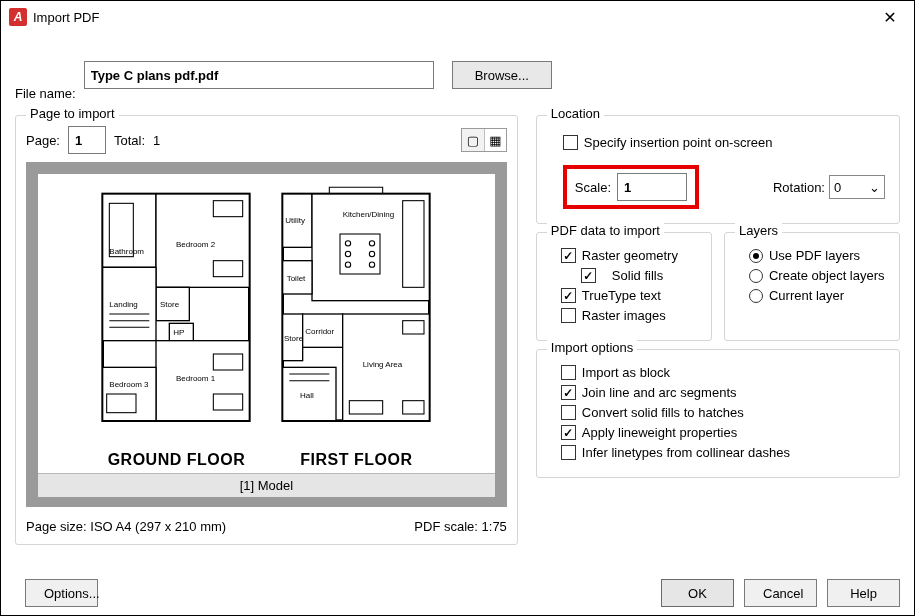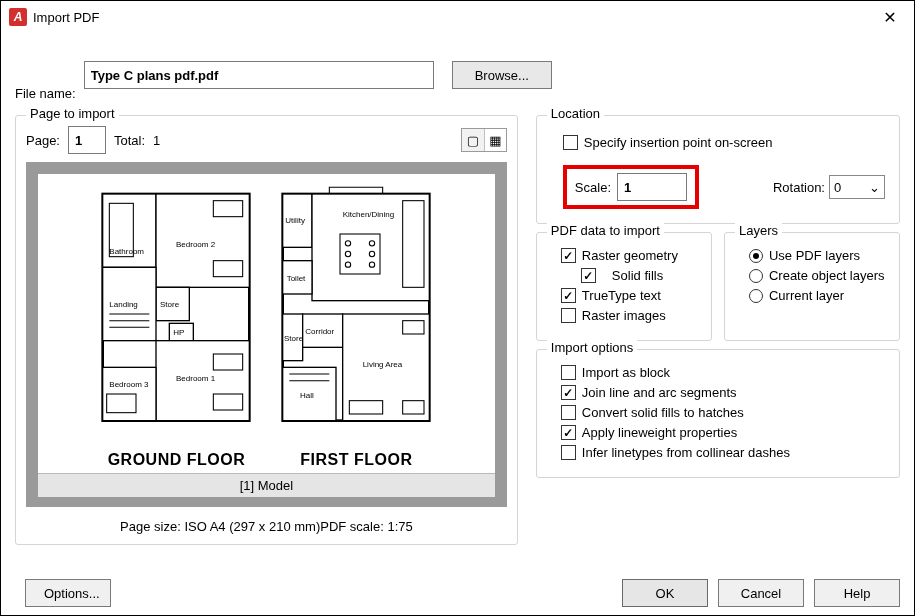--- a/index.html
+++ b/index.html
@@ -34,41 +34,41 @@
   .view-toggle .vt { width:22px; height:22px; display:flex; align-items:center; justify-content:center; border-left:1px solid #c0c0c0; cursor:pointer; background:#fff;}
   .view-toggle .vt:first-child { border-left:none; background:#f2f2f2; }
 
   .preview-frame { border:12px solid #9a9a9a; background:#fff; height:345px; display:flex; flex-direction:column; }
   .preview-inner { flex:1; background:#fff; display:flex; align-items:center; justify-content:center; gap:20px; padding:10px 6px 4px 6px;}
   .floorplan { width:160px; text-align:center; }
   .fp-svg { width:160px; height:260px; }
   .fp-label { font-size:16px; font-weight:600; letter-spacing:0.5px; margin-top:4px;}
   .preview-caption { background:#e5e5e5; text-align:center; padding:4px 0; font-size:13px; border-top:1px solid #b8b8b8;}
 
-  .page-info { display:flex; justify-content:center; margin-top:12px; font-size:13px;}
+  .page-info { display:flex; justify-content:space-between; margin-top:12px; font-size:13px;}
 
   .loc-rows { display:flex; flex-direction:column; gap:10px; padding:4px 2px 2px 2px;}
   .loc-row2 { display:flex; align-items:center; gap:10px;}
   .scale-wrap { display:flex; align-items:center; gap:6px; border:4px solid #e60000; padding:4px 8px;}
   .scale-input { width:70px; }
   .rot-select { display:flex; align-items:center; gap:4px; margin-left:auto;}
   .rot-box { width:56px; display:flex; align-items:center; justify-content:space-between; padding:2px 4px; border:1px solid #888; height:24px; background:#fff;}
 
   .two-mini { display:flex; gap:12px;justify-content:space-between; }
   .mini { flex:1; }
   .chk-row, .rad-row { display:flex; align-items:center; gap:6px; margin:5px 0; }
   .chk-row.indent { margin-left:20px;gap:16px; }
   .chk-box { width:15px; height:15px; border:1px solid #333; display:inline-flex; align-items:center; justify-content:center; background:#fff; flex-shrink:0;}
   .chk-box.checked::after { content:"✓"; font-size:12px; line-height:1; color:#000; font-weight:bold;}
   .rad-box { width:14px; height:14px; border:1px solid #333; border-radius:50%; display:inline-flex; align-items:center; justify-content:center; background:#fff; flex-shrink:0;}
   .rad-box.checked::after { content:""; width:6px; height:6px; background:#000; border-radius:50%;}
 
   .footer { position:absolute; left:0; right:0; bottom:8px; display:flex; align-items:center; padding:0 14px;}
   .footer-spacer { flex:1; }
-  .footer .btn { width:86px; margin-left:10px; text-align:center;}
+  .footer .btn { width:73px; margin-left:10px; text-align:center;}
   .options-btn { width:110px; }
 
   svg .room { fill:#fff; stroke:#000; stroke-width:1; }
   svg .wall { fill:none; stroke:#000; stroke-width:2; }
   svg .thin { fill:none; stroke:#000; stroke-width:0.8; }
   svg text { font-size:6px; font-family: Arial; }
 </style>
 </head>
 <body>
 

